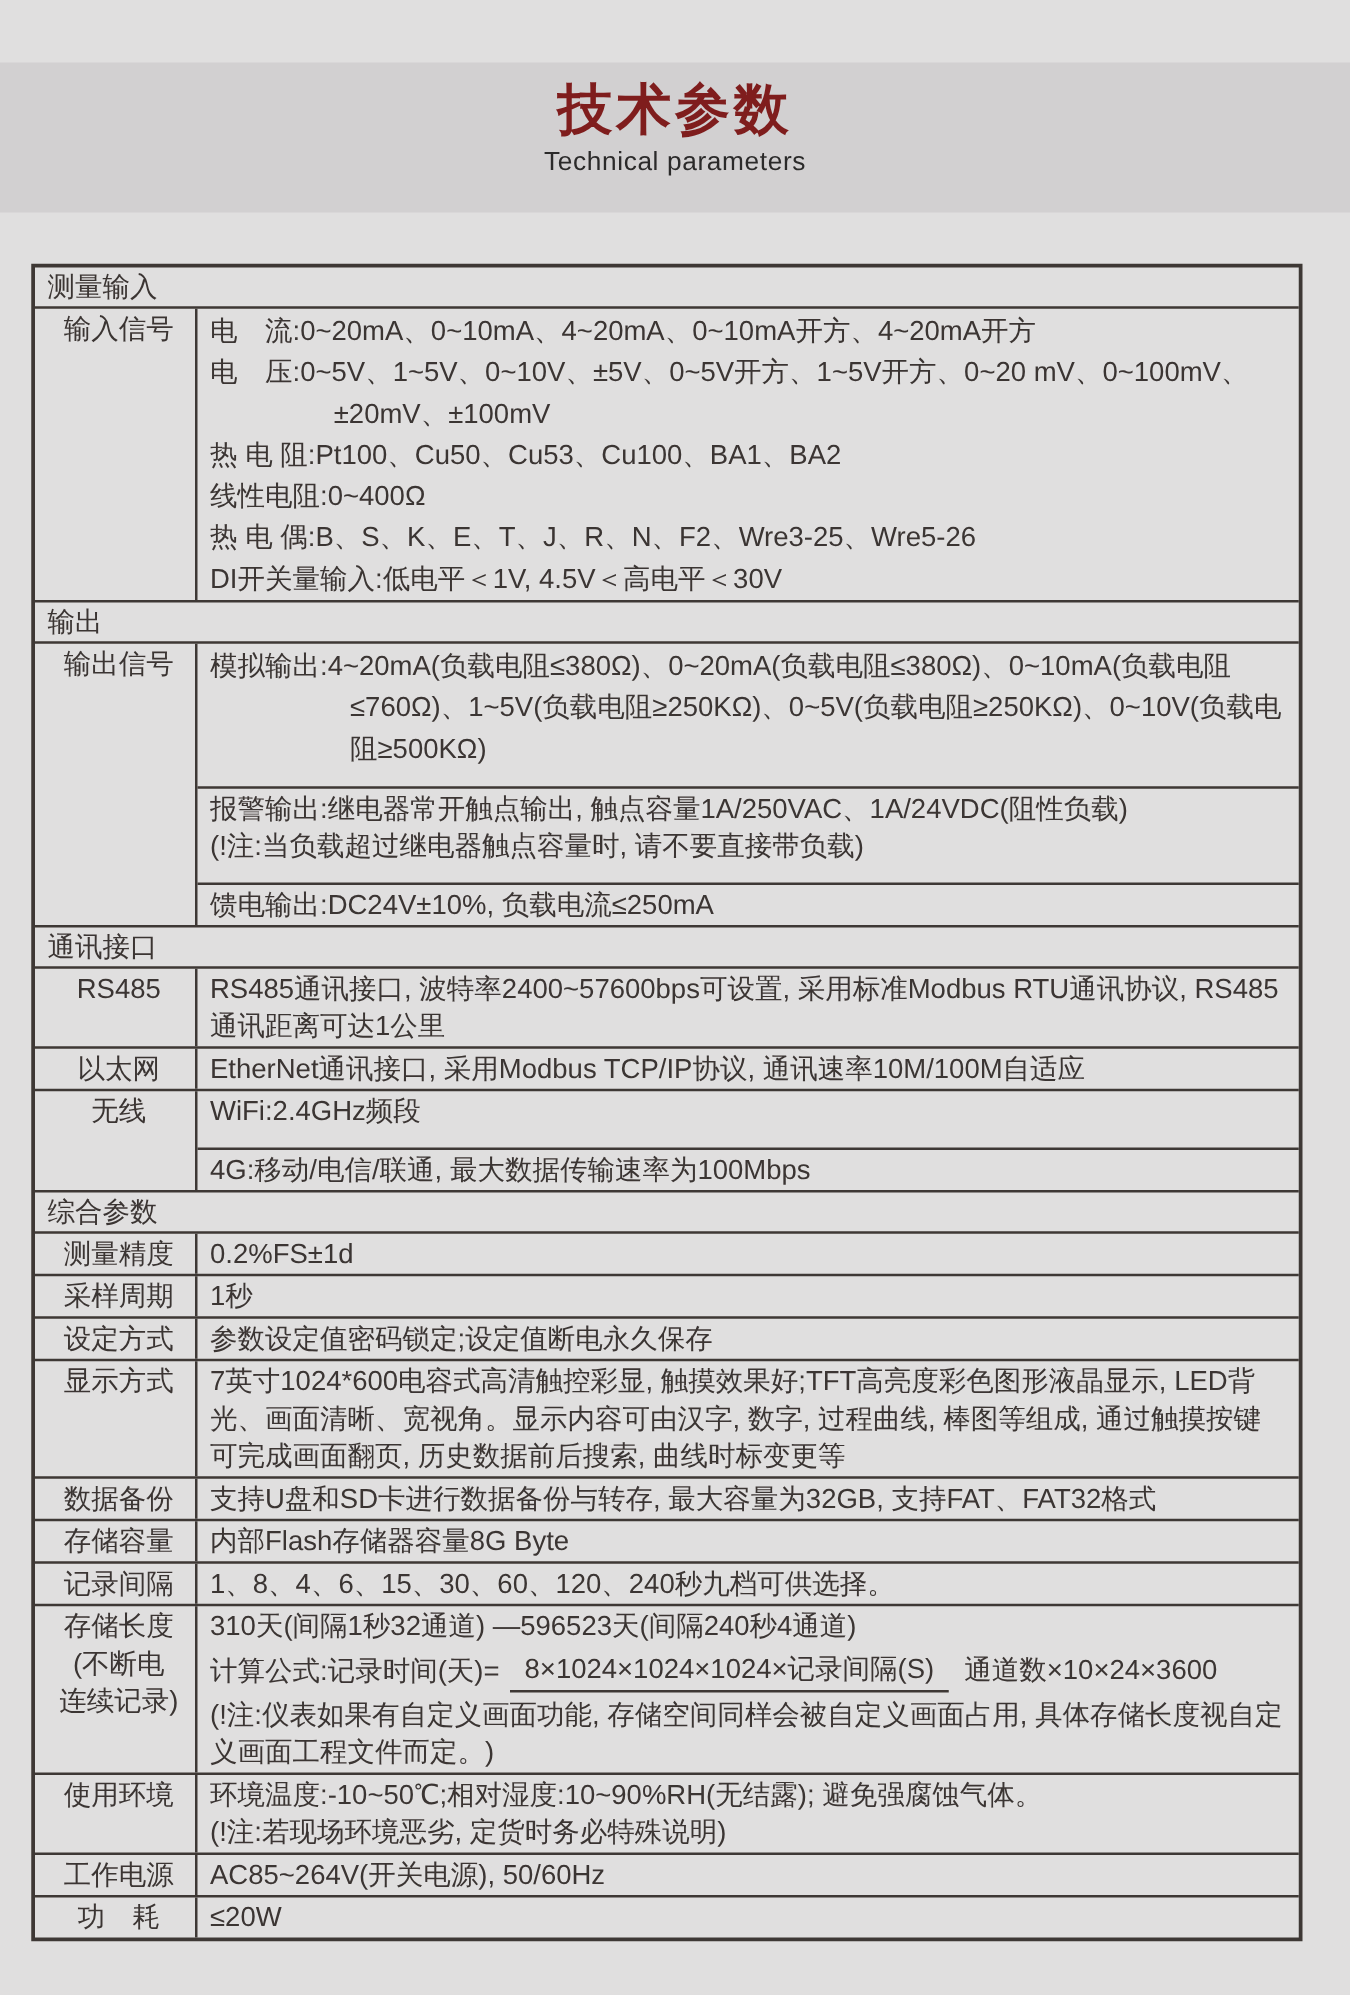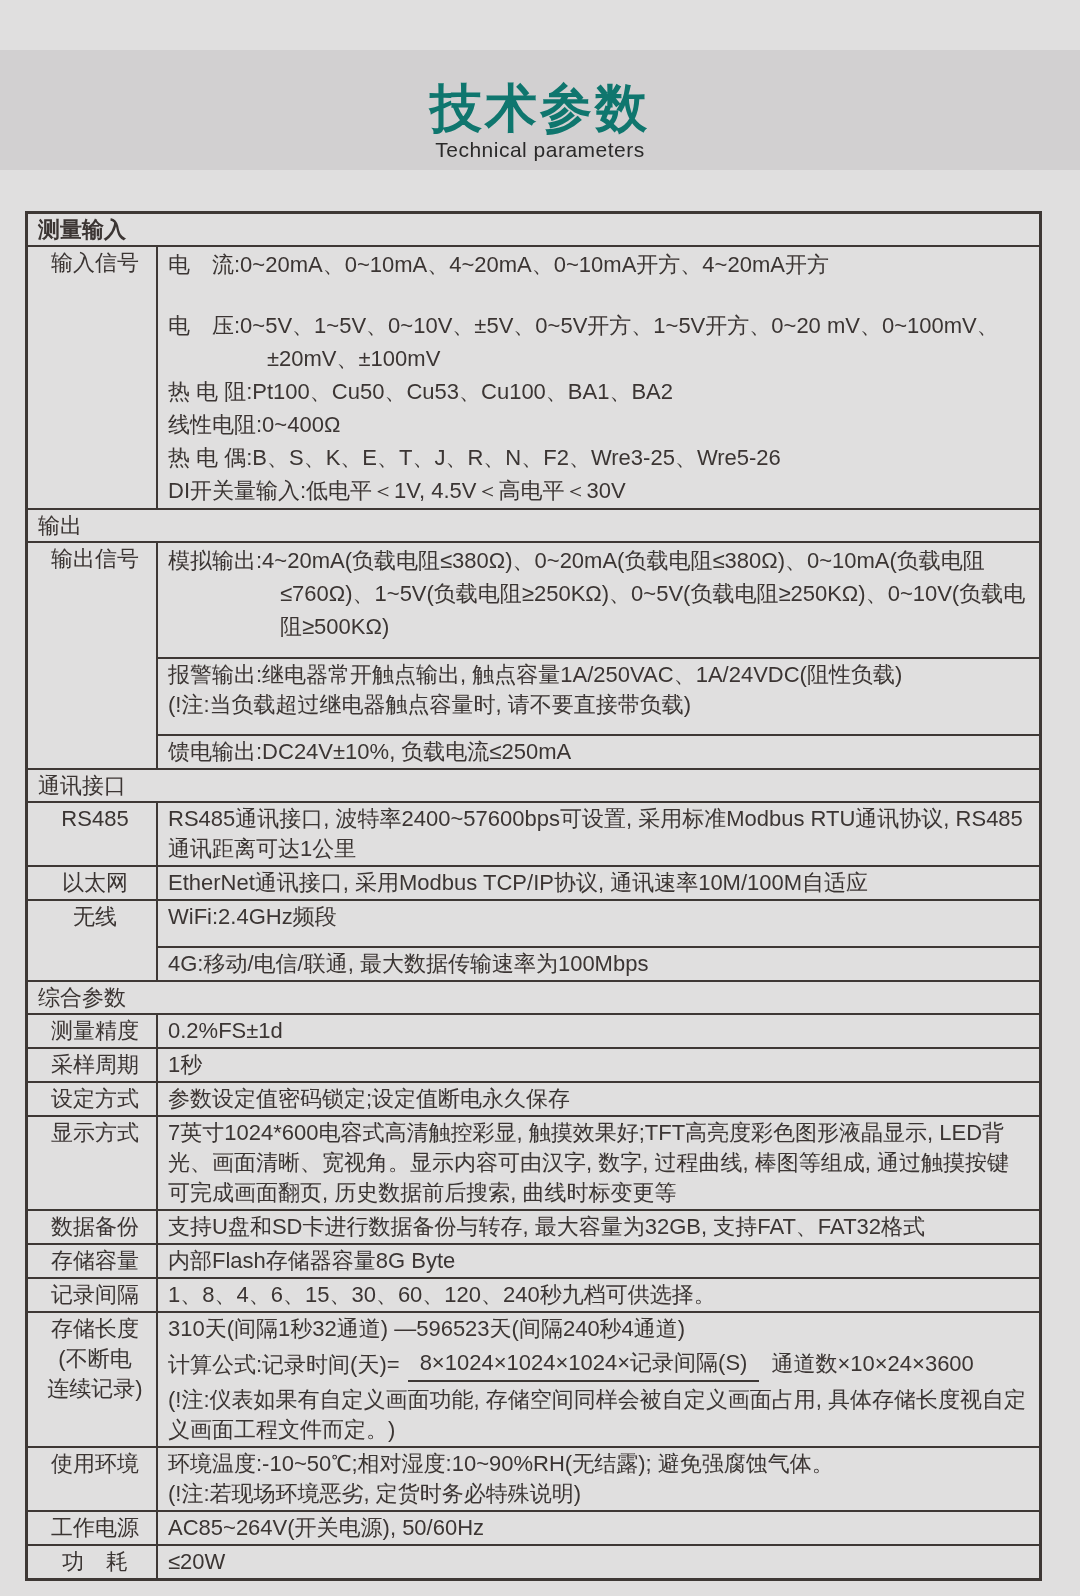--- a/index.html
+++ b/index.html
@@ -8,48 +8,48 @@
     background:#e0dfdf;
     font-family:"Liberation Sans", sans-serif;
     color:#3b3533;
     position:relative;
   }
   .banner {
     position:absolute; top:50px; left:0; width:1080px; height:120px;
     background:#d2d0d1; text-align:center;
   }
   .title {
-    font-size:52px; font-weight:bold; color:#0f766e;
-    letter-spacing:3px; margin-top:28px; line-height:60px;
+    font-size:44px; font-weight:bold; color:#7f1d1d;
+    letter-spacing:3px; margin-top:8px; line-height:60px;
   }
   .subtitle {
     font-size:21px; color:#2b2a2a; letter-spacing:0.5px; line-height:24px;
   }
   .spec-table {
     position:absolute; top:211px; left:25px; width:1017px;
     border:3px solid #3e3835;
   }
   .tr { display:flex; border-top:2px solid #3e3835; }
-  .tr:first-child { border-top:none;font-weight:bold; }
+  .tr:first-child { border-top:none; }
   .section-cell {
     flex:1; font-size:22px; line-height:29px; padding:1px 4px 1px 10px;
   }
   .th {
     flex:0 0 130px; width:130px; border-right:2px solid #3e3835;
     padding:1px 4px 1px 10px; font-size:22px; line-height:30px;text-align:center;
   }
   .td, .sub {
     flex:1; padding:1px 12px 1px 10px; font-size:22px; line-height:30px;
   }
   .subs { flex:1; display:flex; flex-direction:column;gap:13px; }
   .subs .sub { flex:0 0 auto; }
   .sub + .sub { border-top:2px solid #3e3835; }
   .line { display:block; }
   .lh33 .line, .lh33 { line-height:33px; }
-  .hang-v { padding-left:99px; text-indent:-99px;margin-top:28px; }
+  .hang-v { padding-left:99px; text-indent:-99px; }
   .hang-a { padding-left:112px; text-indent:-112px; }
   .formula-line { display:flex; align-items:center; margin:3px 0; }
   .fraction { display:inline-flex; flex-direction:row; text-align:center; margin-left:8px; }
   .fraction .num { padding:0 12px 1px; border-bottom:2px solid #3e3835; line-height:32px; }
   .fraction .den { padding:1px 12px 0; line-height:32px; }
   .label-line { display:block; line-height:30px; }
 </style>
 </head>
 <body>
 

